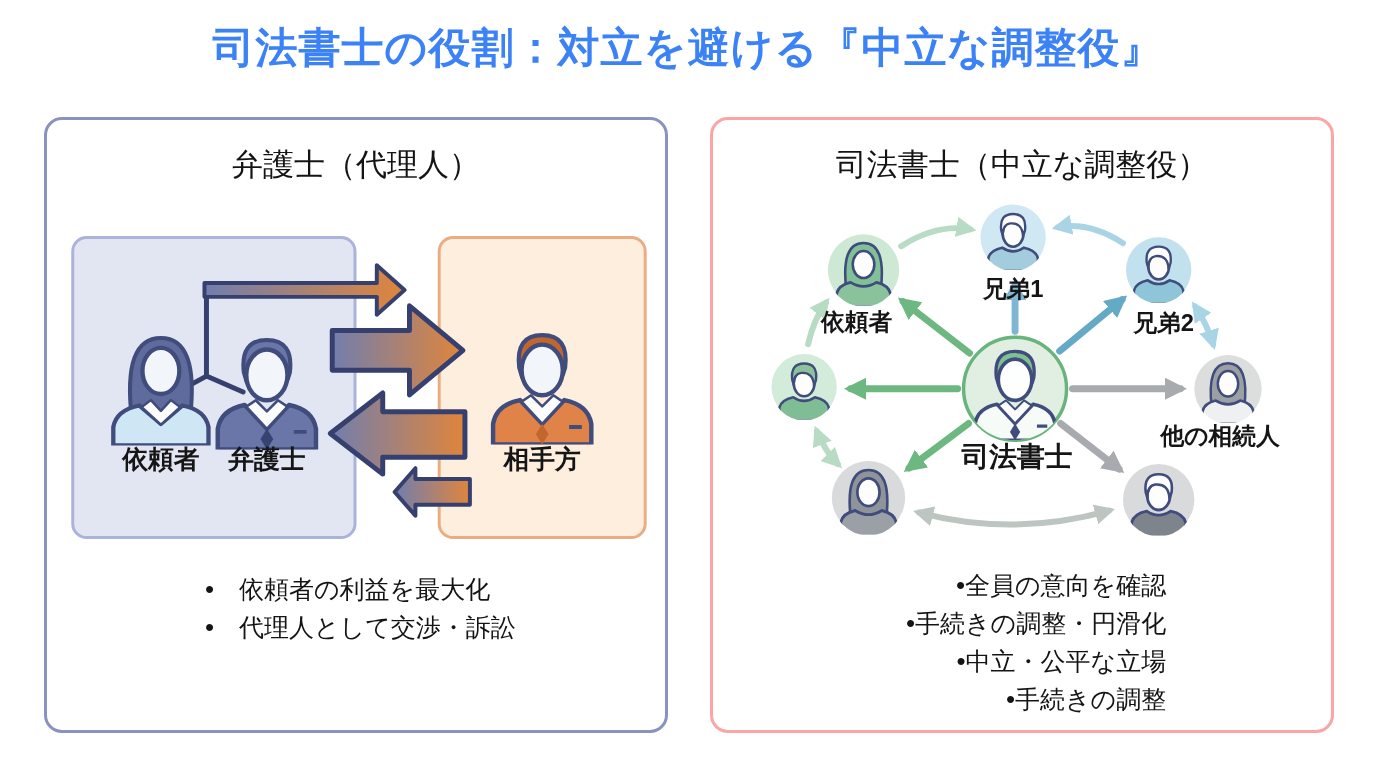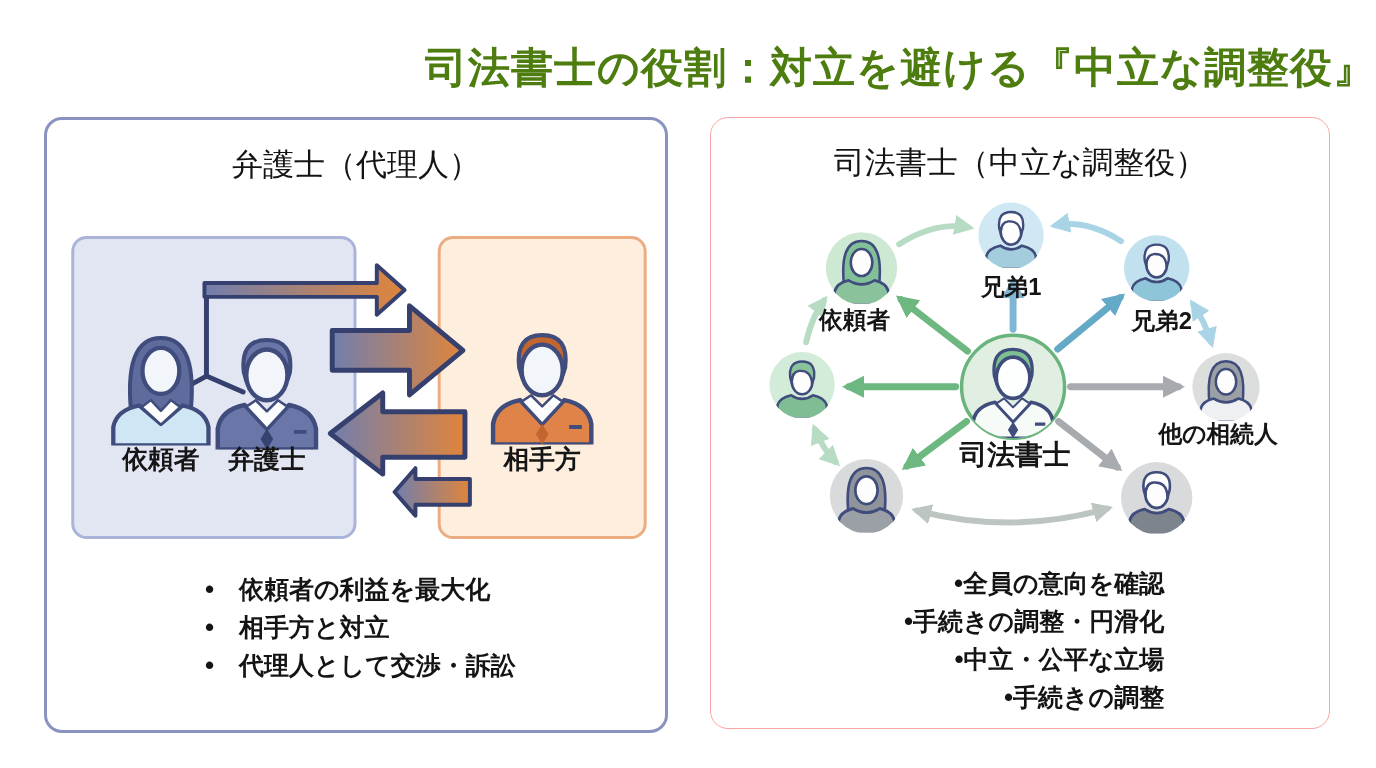--- a/index.html
+++ b/index.html
@@ -1,30 +1,30 @@
 <!DOCTYPE html>
 <html><head>
 <meta charset="utf-8">
 <style>
   html,body{margin:0;padding:0;background:#ffffff;width:1376px;height:768px;overflow:hidden;
     font-family:"Liberation Sans","DejaVu Sans",sans-serif;color:#141414;}
   .stage{position:relative;width:1376px;height:768px;}
-  .title{position:absolute;top:40px;left:0;width:1376px;text-align:right;
-    font-size:42px;font-weight:bold;letter-spacing:1px;color:#4d7c0f;}
+  .title{position:absolute;top:20px;left:0;width:1376px;text-align:center;
+    font-size:42px;font-weight:bold;letter-spacing:1px;color:#3b82f6;}
   .panel{position:absolute;top:117px;width:618px;height:610px;background:#ffffff;
     border-radius:18px;}
   .panel.left{left:44px;border:3px solid #8a93c0;}
-  .panel.right{left:710px;border:1px solid #fca5a5;}
+  .panel.right{left:710px;border:3px solid #fca5a5;}
   .panel-header{position:absolute;top:24px;left:0;width:100%;text-align:center;
     font-size:31px;font-weight:normal;color:#141414;}
   .diag{position:absolute;left:0;}
   .ldiag{top:106px;}
   .rdiag{top:74px;}
   ul.bullets{position:absolute;margin:0;padding:0;list-style:none;
-    font-size:25px;font-weight:bold;line-height:38px;color:#141414;}
+    font-size:25px;font-weight:normal;line-height:38px;color:#141414;}
   .panel.left ul.bullets{top:450px;left:158px;}
   .panel.right ul.bullets{top:446px;left:168px;text-align:right;}
   ul.bullets li::before{content:"•";display:inline-block;width:34px;font-size:26px;}
   svg text{font-family:"Liberation Sans","DejaVu Sans",sans-serif;font-weight:bold;fill:#151515;}
 </style>
 </head>
 <body>
 
 <div class="stage">
 
@@ -112,21 +112,20 @@
         <use href="#s-suit" x="-64" y="-64" width="128" height="128" style="--hair:#c2662f;--suit:#e08348;--tie:#c2662f;--line:#3f4c7c"></use>
       </g>
 
       <text x="115" y="243" font-size="26" text-anchor="middle">依頼者</text>
       <text x="222" y="243" font-size="26" text-anchor="middle">弁護士</text>
       <text x="500" y="243" font-size="26" text-anchor="middle">相手方</text>
     </svg>
 
     <ul class="bullets">
       <li><span>依頼者の利益を最大化</span></li>
-      <li><span>相手方と対立</span></li>
       <li><span>代理人として交渉・訴訟</span></li>
     </ul>
   </div>
 
   <div class="panel right">
     <div class="panel-header">司法書士（中立な調整役）</div>
 
     <svg class="diag rdiag" width="618" height="345" viewBox="0 0 624 345">
 
       <g fill="none" stroke-linecap="round">

